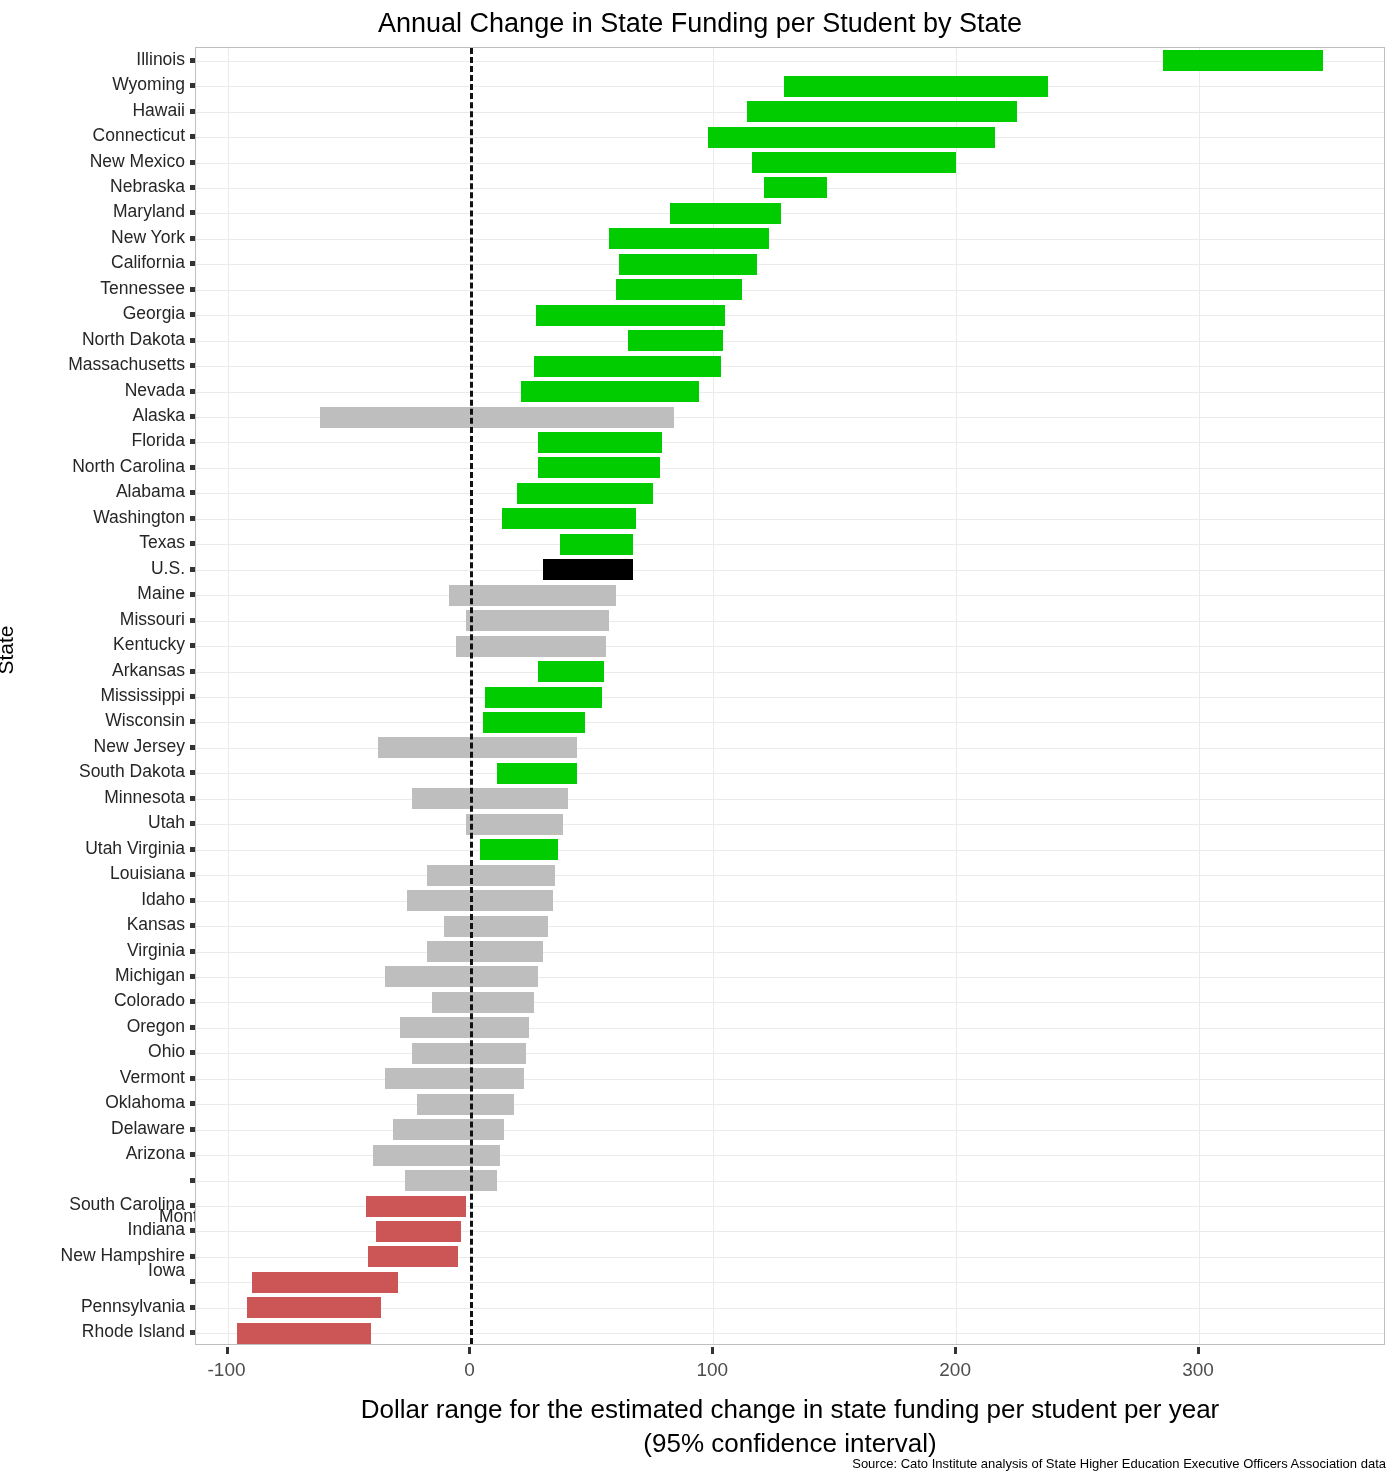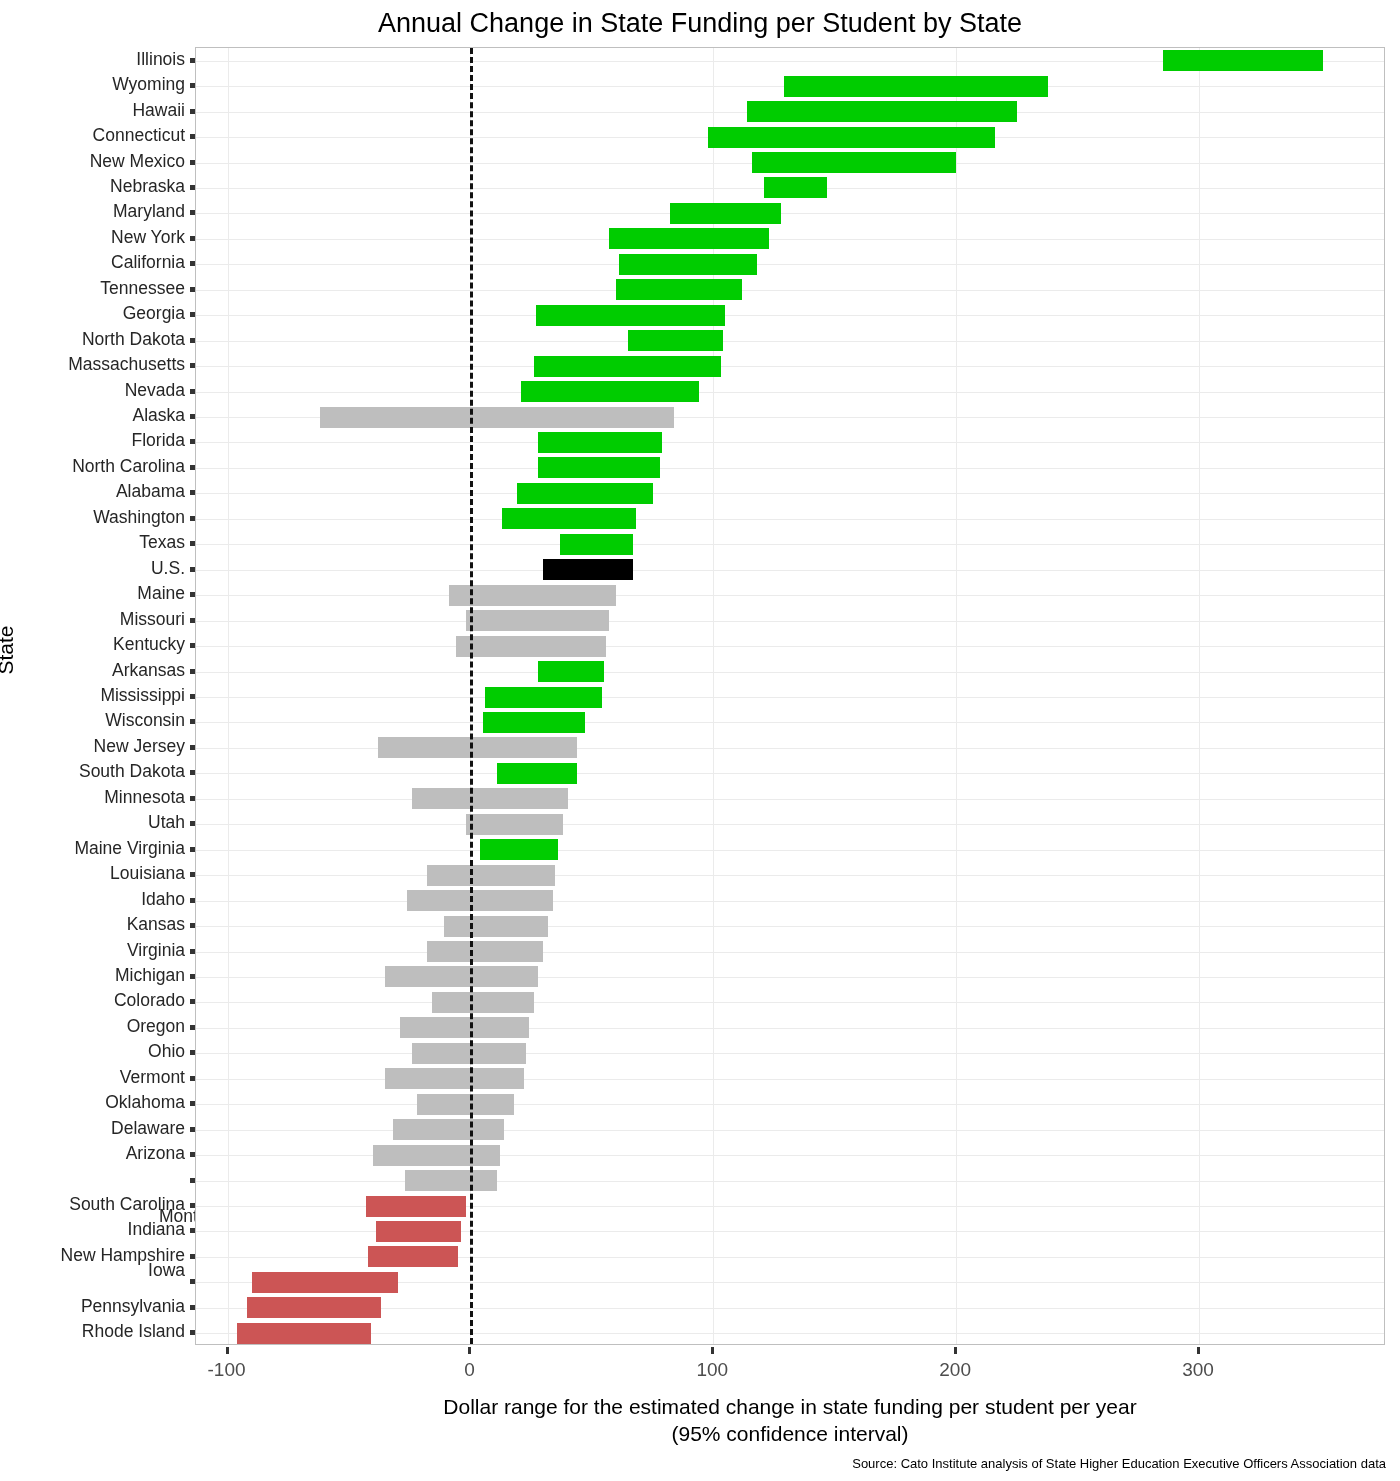--- a/index.html
+++ b/index.html
@@ -94,21 +94,21 @@
     transform: translate(-50%, -50%) rotate(-90deg);
     transform-origin: center center;
     white-space: nowrap;
   }
   #axis-x-title {
     position: absolute;
     left: 195px;
     width: 1190px;
     top: 1393px;
     text-align: center;
-    font-size: 21px;
+    font-size: 26px;
     color: #000000;
     line-height: 1.3;
   }
   #source-note {
     position: absolute;
     right: 14px;
     bottom: 10px;
     font-size: 13px;
     color: #000000;
     white-space: nowrap;
@@ -148,21 +148,21 @@
       <div class="ylabel-row" style="top: 585.196px; right: 1215px;">Maine</div>
       <div class="ylabel-row" style="top: 610.647px; right: 1215px;">Missouri</div>
       <div class="ylabel-row" style="top: 636.098px; right: 1215px;">Kentucky</div>
       <div class="ylabel-row" style="top: 661.549px; right: 1215px;">Arkansas</div>
       <div class="ylabel-row" style="top: 687px; right: 1215px;">Mississippi</div>
       <div class="ylabel-row" style="top: 712.451px; right: 1215px; margin-left: 23px;">Wisconsin</div>
       <div class="ylabel-row" style="top: 737.902px; right: 1215px;">New Jersey</div>
       <div class="ylabel-row" style="top: 763.353px; right: 1215px;">South Dakota</div>
       <div class="ylabel-row" style="top: 788.804px; right: 1215px;">Minnesota</div>
       <div class="ylabel-row" style="top: 814.255px; right: 1215px;">Utah</div>
-      <div class="ylabel-row" style="top: 839.706px; right: 1215px;">Maine Virginia</div>
+      <div class="ylabel-row" style="top: 839.706px; right: 1215px;">Utah Virginia</div>
       <div class="ylabel-row" style="top: 865.157px; right: 1215px;">Louisiana</div>
       <div class="ylabel-row" style="top: 890.608px; right: 1215px;">Idaho</div>
       <div class="ylabel-row" style="top: 916.059px; right: 1215px;">Kansas</div>
       <div class="ylabel-row" style="top: 941.51px; right: 1215px;">Virginia</div>
       <div class="ylabel-row" style="top: 966.961px; right: 1215px;">Michigan</div>
       <div class="ylabel-row" style="top: 992.412px; right: 1215px;">Colorado</div>
       <div class="ylabel-row" style="top: 1017.86px; right: 1215px; margin-left: 12px;">Oregon</div>
       <div class="ylabel-row" style="top: 1043.31px; right: 1215px;">Ohio</div>
       <div class="ylabel-row" style="top: 1068.76px; right: 1215px;">Vermont</div>
       <div class="ylabel-row" style="top: 1094.22px; right: 1215px;">Oklahoma</div>

